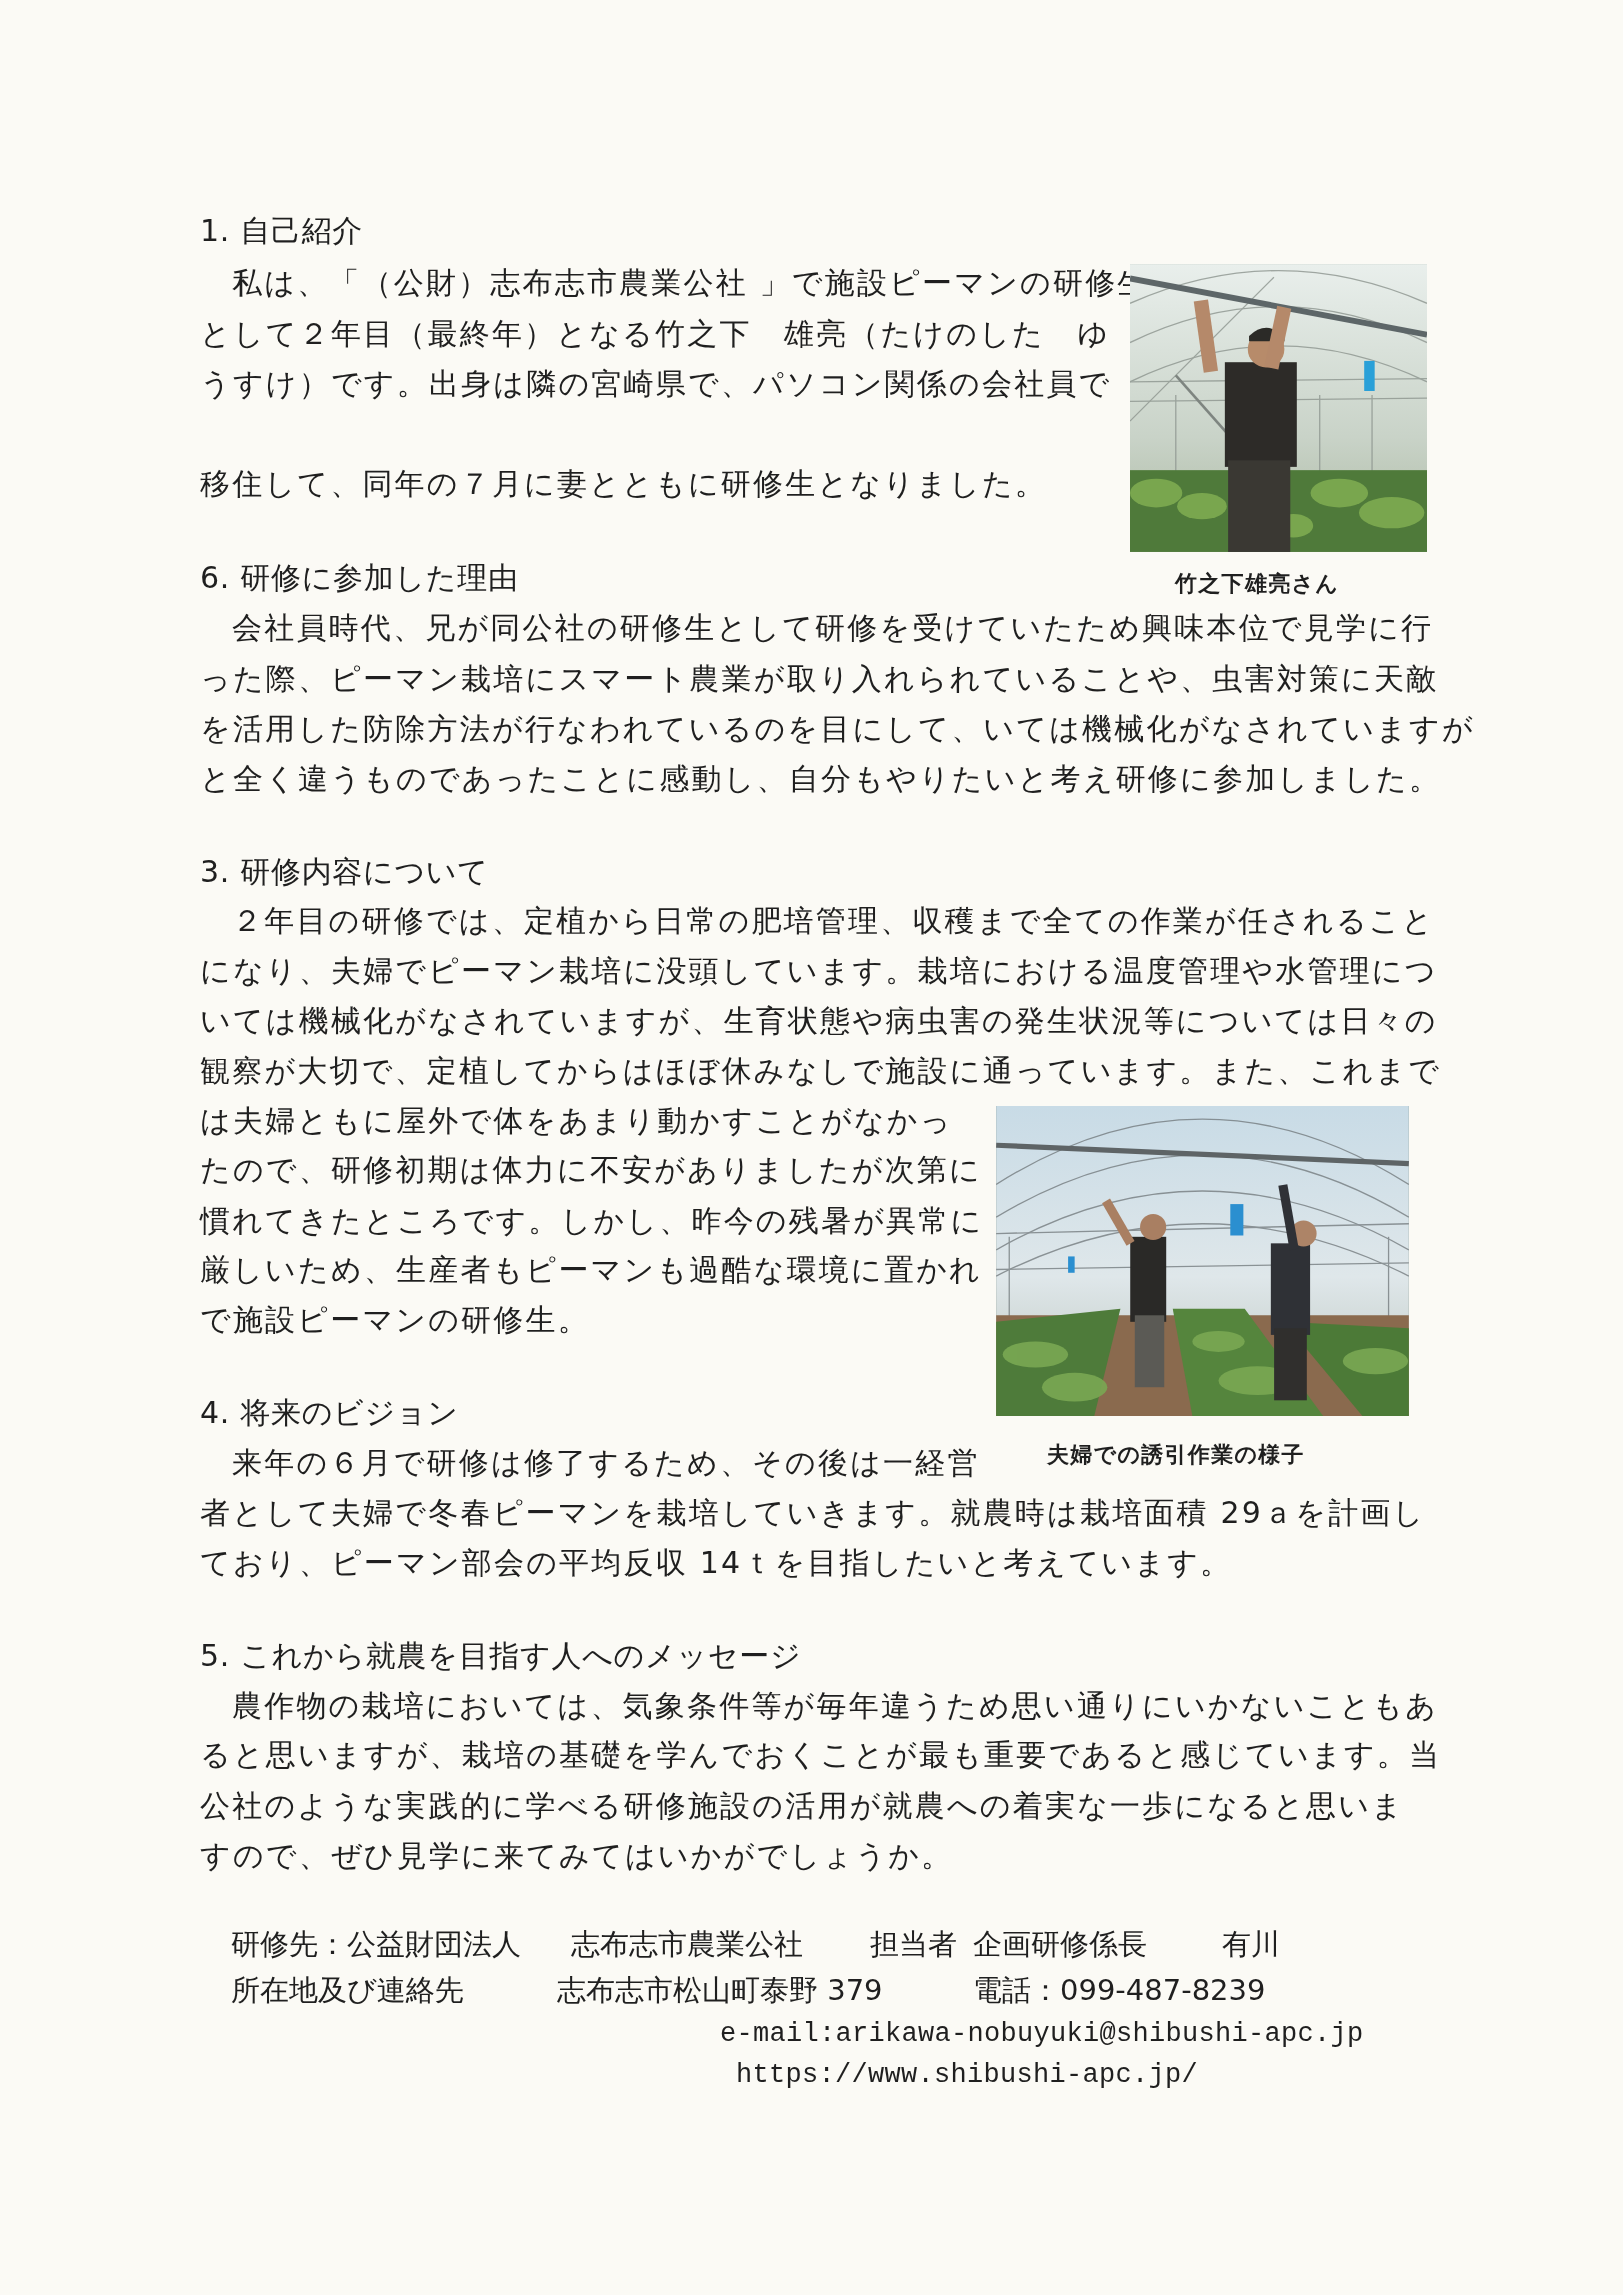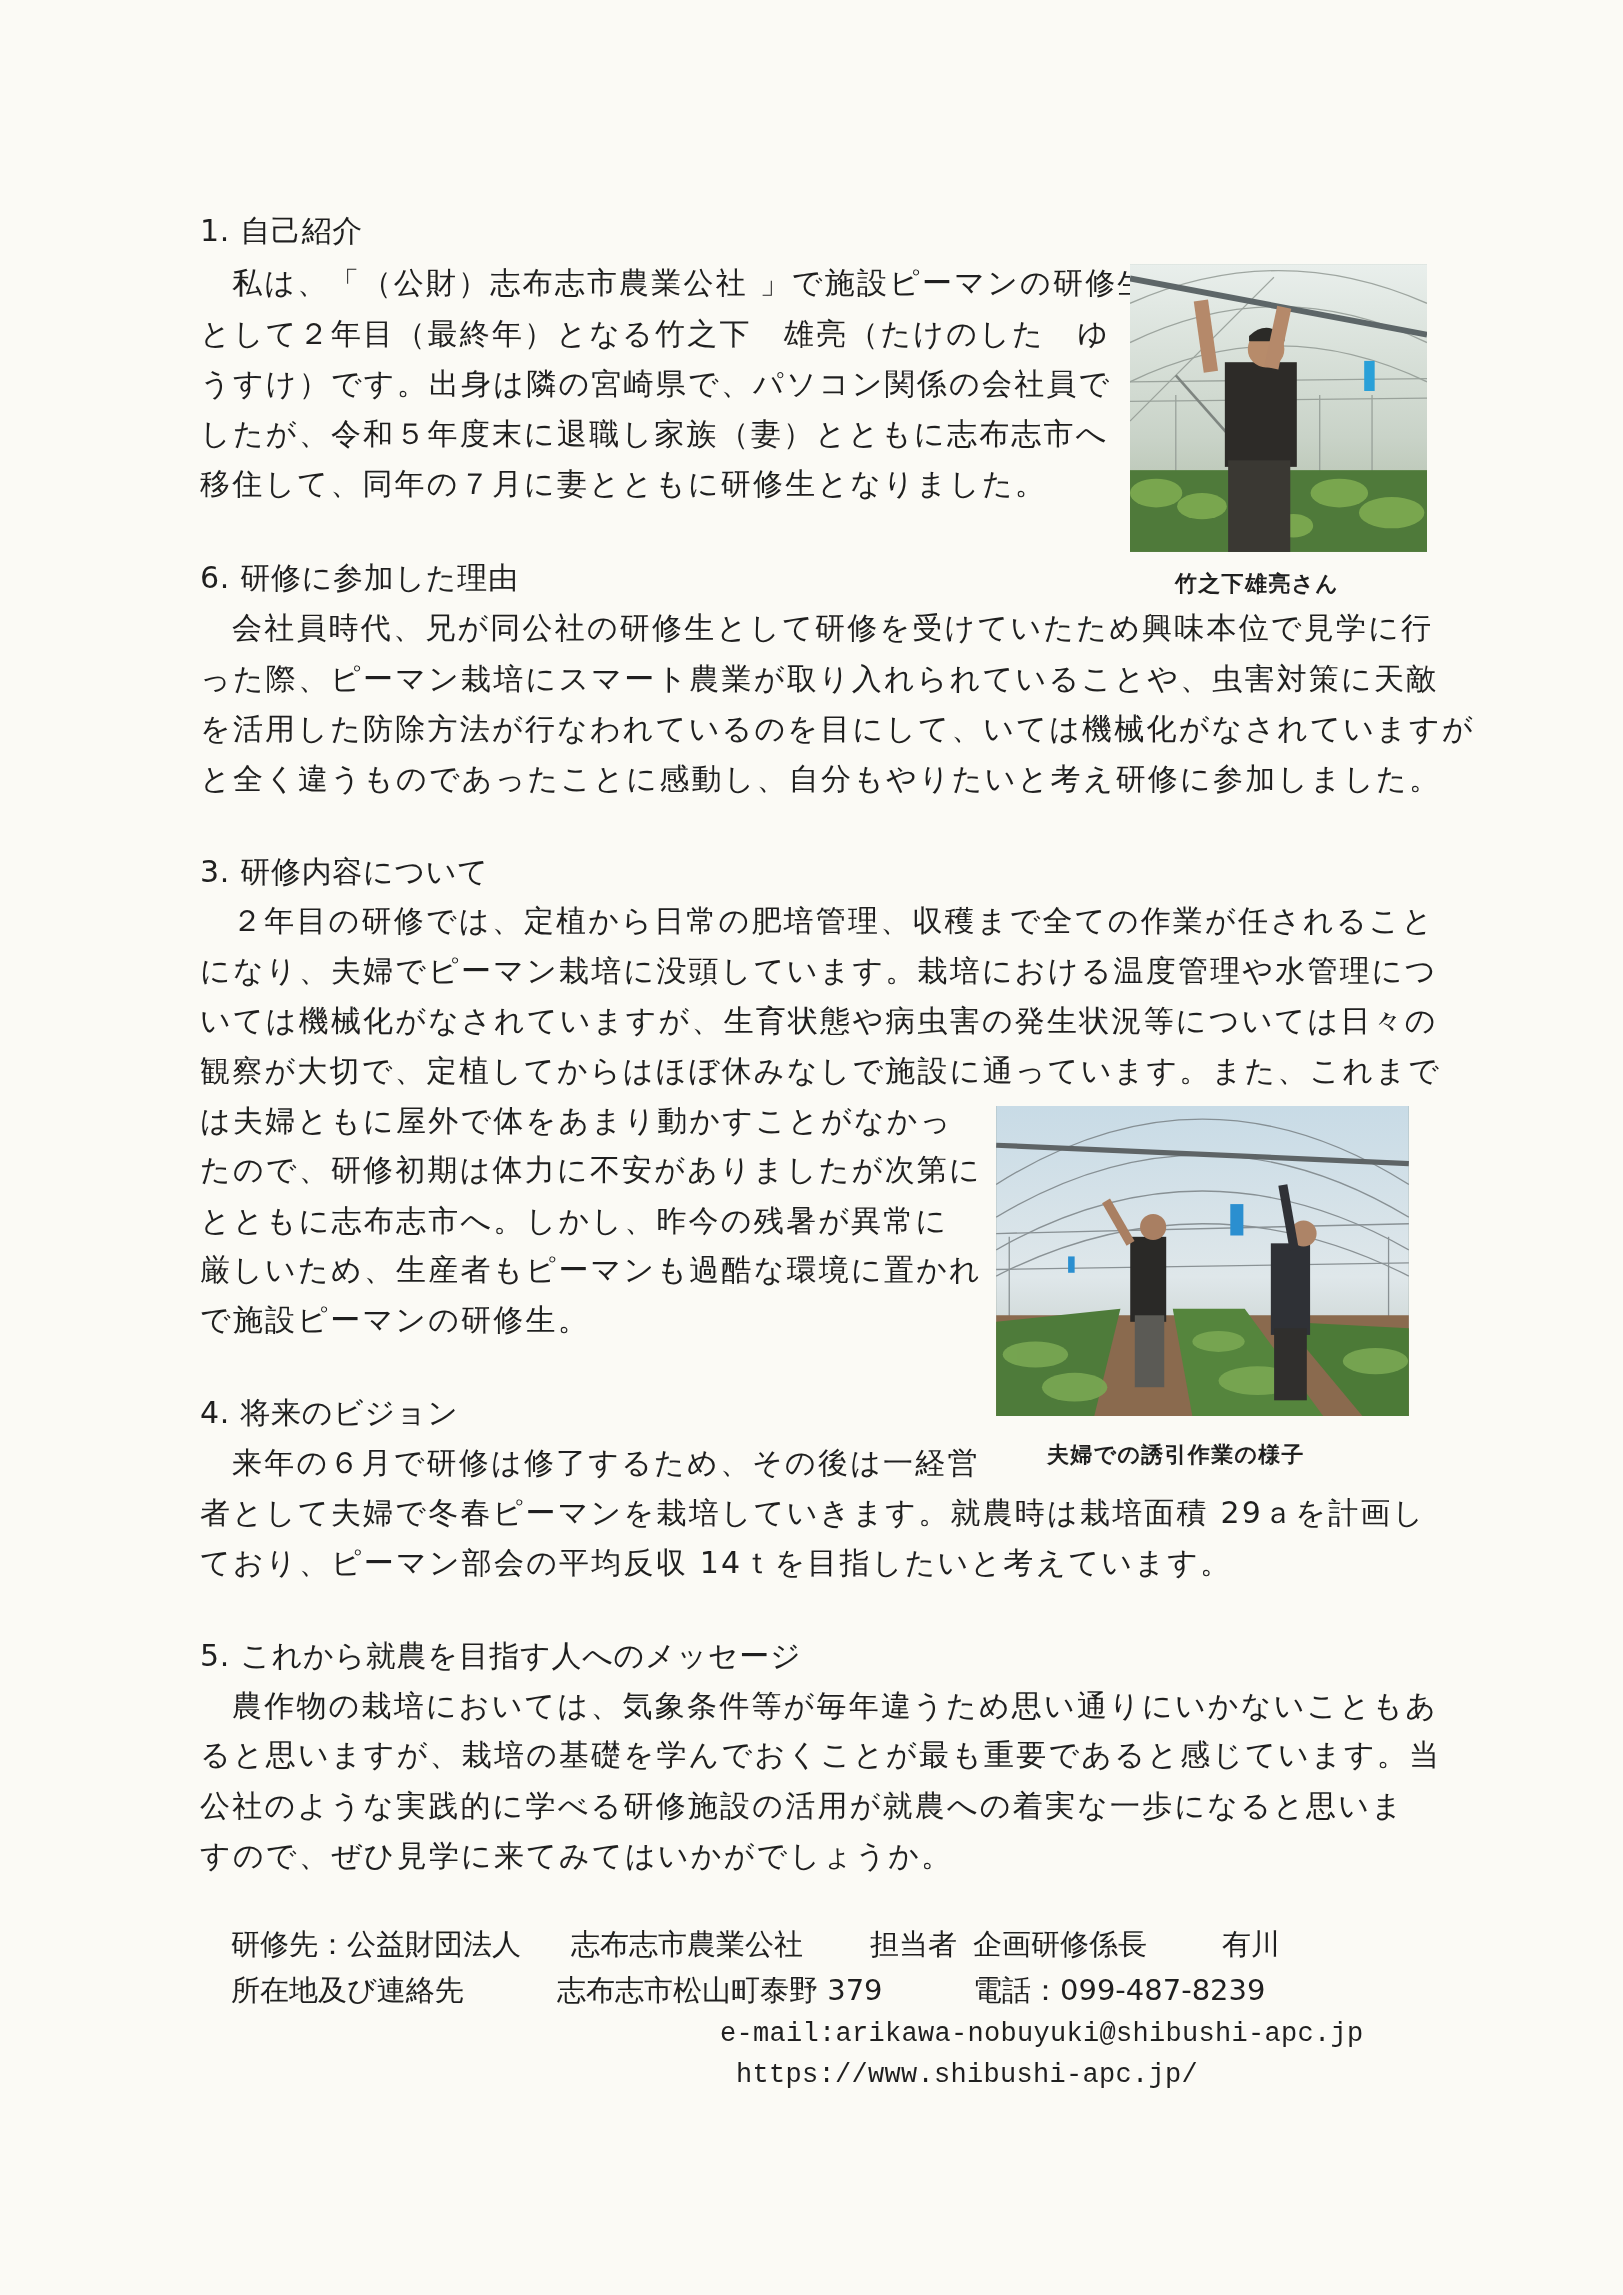--- a/index.html
+++ b/index.html
@@ -57,21 +57,20 @@
 </style>
 </head>
 <body>
 
 <div class="page">
 
   <div class="line heading" style="top:231px;">1. 自己紹介</div>
   <div class="line indent" style="top:283px;">私は、「（公財）志布志市農業公社 」で施設ピーマンの研修生</div>
   <div class="line" style="top:334px;">として２年目（最終年）となる竹之下　雄亮（たけのした　ゆ</div>
   <div class="line" style="top:384px;">うすけ）です。出身は隣の宮崎県で、パソコン関係の会社員で</div>
-  <div class="line" style="top:434px;">したが、令和５年度末に退職し家族（妻）とともに志布志市へ</div>
   <div class="line" style="top:484px;">移住して、同年の７月に妻とともに研修生となりました。</div>
 
   <div class="photo" style="left:1130px; top:264px; width:297px; height:288px;">
     <svg width="297" height="288" viewBox="0 0 454 440">
       <defs>
         <linearGradient id="sky1" x1="0" y1="0" x2="0" y2="1">
           <stop offset="0" stop-color="#e9efec"></stop>
           <stop offset="0.6" stop-color="#c9d3c8"></stop>
           <stop offset="1" stop-color="#a9b79f"></stop>
         </linearGradient>
@@ -116,21 +115,21 @@
   <div class="line" style="top:729px;">を活用した防除方法が行なわれているのを目にして、いては機械化がなされていますが</div>
   <div class="line" style="top:779px;">と全く違うものであったことに感動し、自分もやりたいと考え研修に参加しました。</div>
 
   <div class="line heading" style="top:872px;">3. 研修内容について</div>
   <div class="line indent" style="top:921px;">２年目の研修では、定植から日常の肥培管理、収穫まで全ての作業が任されること</div>
   <div class="line" style="top:971px;">になり、夫婦でピーマン栽培に没頭しています。栽培における温度管理や水管理につ</div>
   <div class="line" style="top:1021px;">いては機械化がなされていますが、生育状態や病虫害の発生状況等については日々の</div>
   <div class="line" style="top:1071px;">観察が大切で、定植してからはほぼ休みなしで施設に通っています。また、これまで</div>
   <div class="line" style="top:1121px;">は夫婦ともに屋外で体をあまり動かすことがなかっ</div>
   <div class="line" style="top:1170px;">たので、研修初期は体力に不安がありましたが次第に</div>
-  <div class="line" style="top:1221px;">とともに志布志市へ。しかし、昨今の残暑が異常に</div>
+  <div class="line" style="top:1221px;">慣れてきたところです。しかし、昨今の残暑が異常に</div>
   <div class="line" style="top:1270px;">厳しいため、生産者もピーマンも過酷な環境に置かれ</div>
   <div class="line" style="top:1320px;">で施設ピーマンの研修生。</div>
 
   <div class="photo" style="left:996px; top:1106px; width:413px; height:310px;">
     <svg width="413" height="310" viewBox="0 0 631 474">
       <defs>
         <linearGradient id="sky2" x1="0" y1="0" x2="0" y2="1">
           <stop offset="0" stop-color="#c8dbe6"></stop>
           <stop offset="0.55" stop-color="#dfe7ea"></stop>
           <stop offset="1" stop-color="#b8c2b9"></stop>

